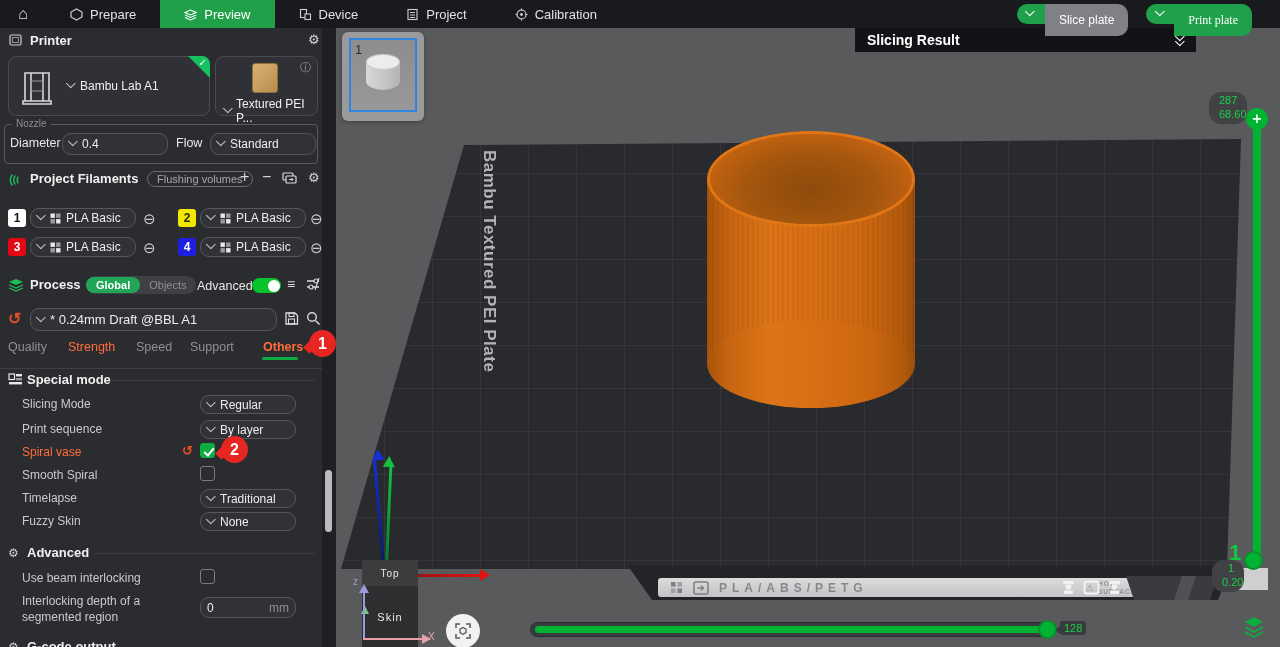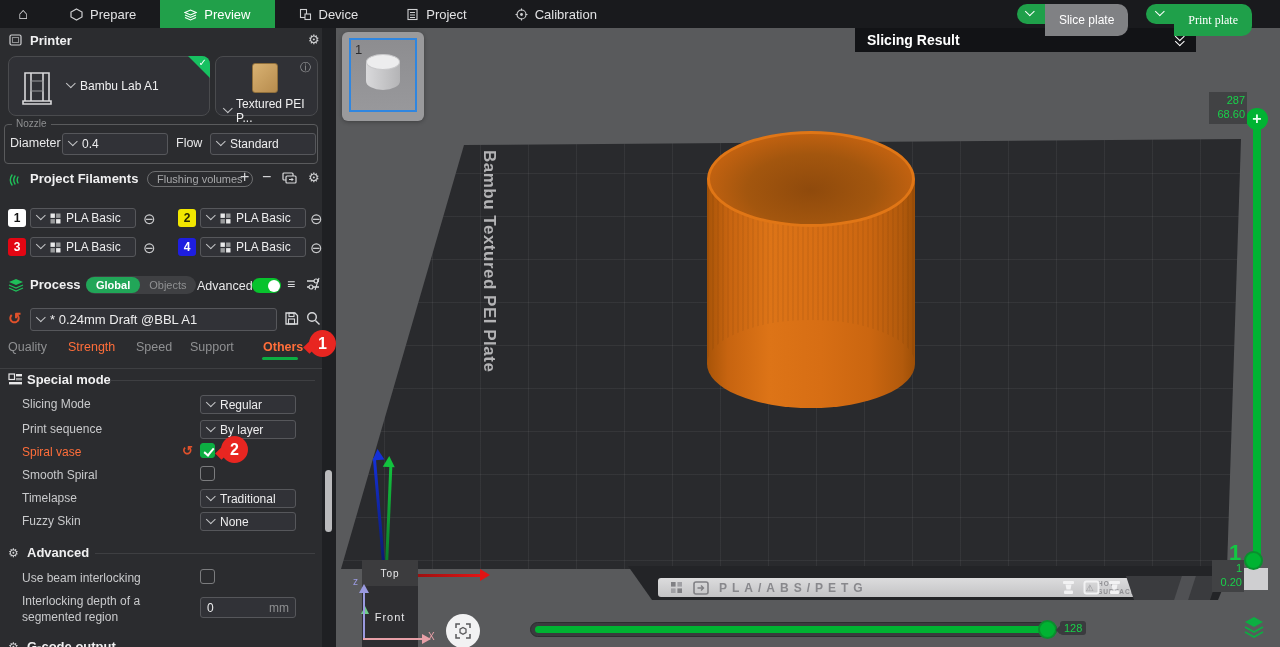--- a/index.html
+++ b/index.html
@@ -21,21 +21,21 @@
   .splitbtn .mainpart{ padding:16px 14px; border-radius:0 10px 10px 0; display:flex; align-items:center; color:#fff; }
   .mainpart.gray{ background:#808184; } .mainpart.green{ background:#1fa04a;font-family:Liberation Serif, serif; }
 
   
   .chev{ display:inline-block; width:8px; height:8px; flex:0 0 auto; }
   .chev::before{ content:""; display:block; width:6px; height:6px; margin:0 auto;
                  border-left:1.5px solid #c3c4c6; border-bottom:1.5px solid #c3c4c6;
                  transform:rotate(-45deg) translate(1px,-2px); }
   .chev.white::before{ border-color:#fff; }
   .sel{ position:absolute; display:flex; align-items:center; gap:5px; background:#313237;
-        border:1px solid #56575b; border-radius:3px; padding:0 6px; height:19px;
+        border:1px solid #56575b; border-radius:9px; padding:0 6px; height:19px;
         color:#ededee; font-size:12px; white-space:nowrap; overflow:hidden; }
   .cb{ position:absolute; width:15px; height:15px; border:1px solid #7b7c7e; border-radius:3px; background:transparent; }
   .cb.on{ background:#0cae42; border-color:#0cae42; }
   .cb.on::after{ content:""; position:absolute; left:4.5px; top:1.5px; width:4px; height:8px;
                  border-right:2px solid #fff; border-bottom:2px solid #fff; transform:rotate(40deg); }
   .redbadge{ position:absolute; width:27px; height:27px; border-radius:50%; background:#e82621; color:#fff;
              display:flex; align-items:center; justify-content:center; font-size:16px; font-weight:bold; z-index:70; }
   .redbadge::before{ content:""; position:absolute; left:-4px; top:13px; width:9px; height:9px;
                      background:#e82621; transform:rotate(45deg); }
   .hdr-ic{ color:#cfd0d2; font-size:13px; }
@@ -110,22 +110,22 @@
   .cube .frontface{ position:absolute; left:0; top:26px; width:56px; height:61px; background:#2e2e31;
                   display:flex; align-items:center; justify-content:center; font-size:11px; color:#e8e8ea; letter-spacing:1px; }
   .circbtn{ position:absolute; left:110px; top:586px; width:34px; height:34px; border-radius:50%;
             background:#f2f2f3; display:flex; align-items:center; justify-content:center; z-index:22; }
   
   .vtrack{ position:absolute; left:917px; top:95px; width:8px; height:437px; background:#00b332; border-radius:4px; z-index:30; }
   .vplus{ position:absolute; left:910px; top:80px; width:22px; height:22px; border-radius:50%; background:#00b332;
           color:#eafff0; font-size:16px; font-weight:bold; display:flex; align-items:center; justify-content:center; z-index:31; }
   .vhandle{ position:absolute; left:908px; top:523px; width:19px; height:19px; border-radius:50%;
             background:#00b332; border:2px solid #0a8f2e; z-index:31; }
-  .tipbox{ position:absolute; background:#414244; border-radius:0; color:#19d14a; font-size:11px;
-           text-align:right; padding:2px 2px; line-height:1.25; z-index:32; }
+  .tipbox{ position:absolute; background:#414244; border-radius:12px; color:#19d14a; font-size:11px;
+           text-align:right; padding:2px 10px; line-height:1.25; z-index:32; }
   .bignum{ position:absolute; left:893px; top:512px; color:#13c743; font-size:22px; font-weight:bold; z-index:30; }
   .htrack{ position:absolute; left:194px; top:594px; width:527px; height:15px; background:#3a3b3e;
            border:1px solid #2c2d2f; border-radius:8px; z-index:30; }
   .hfill{ position:absolute; left:4px; top:3px; width:512px; height:7px; background:#00b332; border-radius:4px; }
   .hhandle{ position:absolute; left:702px; top:592px; width:19px; height:19px; border-radius:50%;
             background:#00b332; border:2px solid #0a8f2e; z-index:31; }
   .htag{ position:absolute; left:724px; top:593px; background:#3a3b3e; border-radius:3px; color:#19d14a;
          font-size:11px; padding:1px 4px; z-index:31; }
   .htag::before{ content:""; position:absolute; left:-3px; top:6px; width:6px; height:6px; background:#3a3b3e; transform:rotate(45deg); }
   
@@ -466,21 +466,21 @@
     <div class="abs" style="left:51px;top:437px;width:3px;height:110px;background:linear-gradient(#12c23e,#0b7227);transform:rotate(2.5deg);z-index:21"></div>
     <div class="arrowhead" style="left:47px;top:428px;border-left:6px solid transparent;border-right:6px solid transparent;border-bottom:11px solid #12c23e;transform:rotate(2.5deg);z-index:21"></div>
     <div class="abs" style="left:42px;top:430px;width:3px;height:118px;background:linear-gradient(#1430d8,#0a1760);transform:rotate(-5deg);z-index:21"></div>
     <div class="arrowhead" style="left:36px;top:421px;border-left:6px solid transparent;border-right:6px solid transparent;border-bottom:11px solid #1430d8;transform:rotate(-5deg);z-index:21"></div>
 
     <div class="cube">
       <div class="topface">
           <span>Top</span>
         </div>
       <div class="frontface">
-          <span>Front</span>
+          <span>Skin</span>
         </div>
     </div>
 
     <div class="abs" style="left:27px;top:564px;width:2px;height:48px;background:#9a9ae0;z-index:23"></div>
     <div class="arrowhead" style="left:23px;top:556px;border-left:5px solid transparent;border-right:5px solid transparent;border-bottom:9px solid #9a9ae0;z-index:23"></div>
     <div class="abs" style="left:17px;top:548px;color:#9a9ae0;font-size:10px;z-index:23">z</div>
     <div class="arrowhead" style="left:25px;top:578px;border-left:4px solid transparent;border-right:4px solid transparent;border-bottom:8px solid #6fce8a;z-index:22"></div>
     <div class="abs" style="left:27px;top:610px;width:62px;height:2px;background:#e8a0a8;z-index:23"></div>
     <div class="arrowhead" style="left:86px;top:606px;border-top:5px solid transparent;border-bottom:5px solid transparent;border-left:9px solid #e8a0a8;z-index:23"></div>
     <div class="abs" style="left:92px;top:603px;color:#e8a0a8;font-size:10px;z-index:23">X</div>

